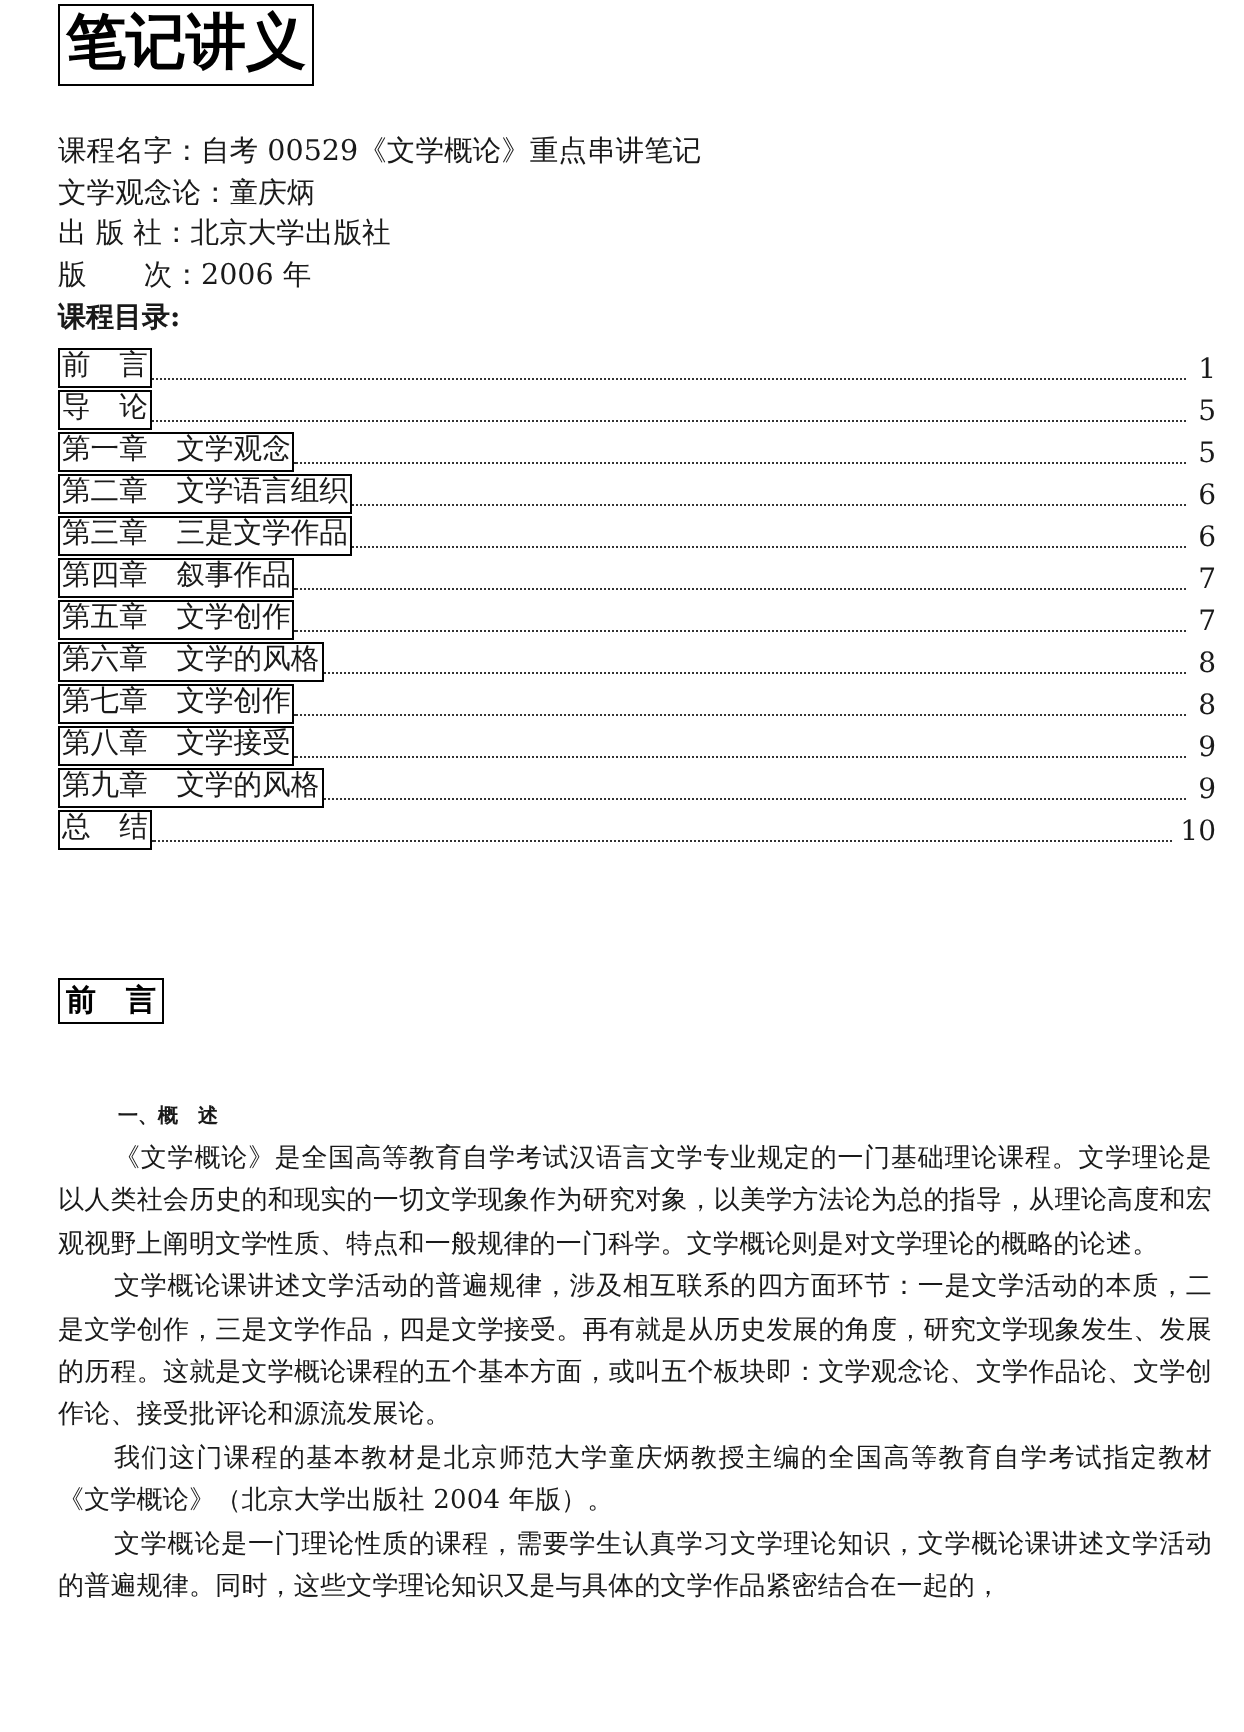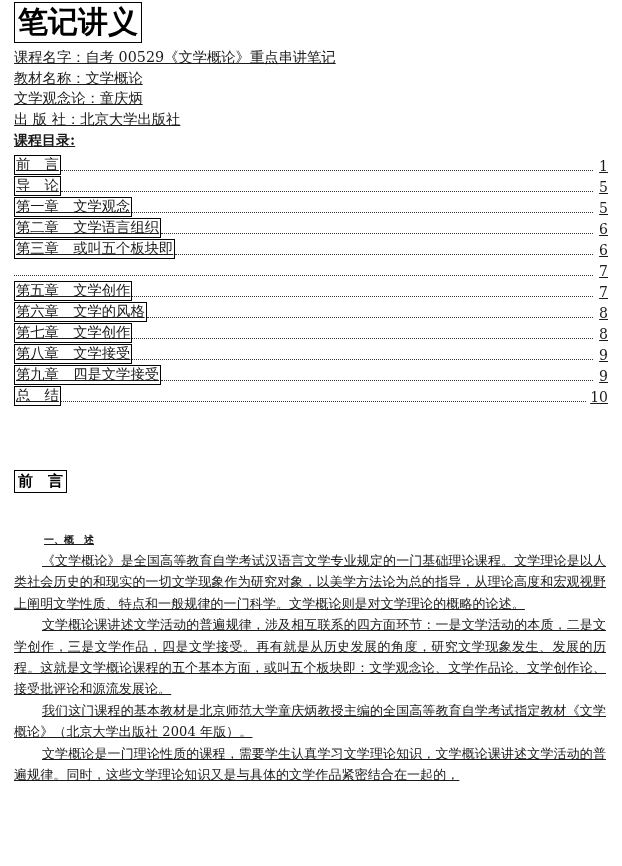--- a/index.html
+++ b/index.html
@@ -13,44 +13,43 @@
     overflow: hidden;
     font-family: "DejaVu Serif", "Liberation Serif", serif;
     color: #1a1a1a;
     position: relative;
   }
 
   .page {
     width: 622px;
     height: 728px;
     box-sizing: border-box;
-    padding: 0 14px 0 14px;
+    padding: 0 14px 0 29px;
     position: relative;
-    text-decoration: underline;
   }
 
   
   .doc-title-wrap {
     padding-top: 2px;
   }
   .doc-title {
     display: inline-block;
     border: 1px solid #000;
     font-family: "DejaVu Sans", "Liberation Sans", sans-serif;
     font-weight: 700;
     font-size: 30px;
     line-height: 1.18;
     letter-spacing: 0px;
     padding: 1px 3px 3px 3px;
     color: #000;
   }
 
   
   .meta {
-    margin-top: 4px;
+    margin-top: 23px;
   }
   .meta-line {
     font-size: 14.3px;
     line-height: 20.5px;
     white-space: pre;
     color: #1a1a1a;
   }
   .meta-line.section-label {
     font-weight: 700;
     font-size: 14px;
@@ -138,23 +137,23 @@
 <body>
 
 <div class="page">
 
   <div class="doc-title-wrap">
     <span class="doc-title">笔记讲义</span>
   </div>
 
   <div class="meta">
     <div class="meta-line">课程名字：自考 00529《文学概论》重点串讲笔记</div>
-    <div class="meta-line">教材名称：文学概论</div>
     <div class="meta-line">文学观念论：童庆炳</div>
     <div class="meta-line">出 版 社：北京大学出版社</div>
+    <div class="meta-line">版　　次：2006 年</div>
     <div class="meta-line section-label">课程目录:</div>
   </div>
 
   <div class="toc">
 
     <div class="toc-row">
       <span class="toc-label">前　言</span>
       <span class="toc-dots"></span>
       <span class="toc-page">1</span>
     </div>
@@ -171,26 +170,27 @@
       <span class="toc-page">5</span>
     </div>
 
     <div class="toc-row">
       <span class="toc-label">第二章　文学语言组织</span>
       <span class="toc-dots"></span>
       <span class="toc-page">6</span>
     </div>
 
     <div class="toc-row">
-      <span class="toc-label">第三章　或叫五个板块即</span>
+      <span class="toc-label">第三章　三是文学作品</span>
       <span class="toc-dots"></span>
       <span class="toc-page">6</span>
     </div>
 
     <div class="toc-row">
+      <span class="toc-label">第四章　叙事作品</span>
       <span class="toc-dots"></span>
       <span class="toc-page">7</span>
     </div>
 
     <div class="toc-row">
       <span class="toc-label">第五章　文学创作</span>
       <span class="toc-dots"></span>
       <span class="toc-page">7</span>
     </div>
 
@@ -206,21 +206,21 @@
       <span class="toc-page">8</span>
     </div>
 
     <div class="toc-row">
       <span class="toc-label">第八章　文学接受</span>
       <span class="toc-dots"></span>
       <span class="toc-page">9</span>
     </div>
 
     <div class="toc-row">
-      <span class="toc-label">第九章　四是文学接受</span>
+      <span class="toc-label">第九章　文学的风格</span>
       <span class="toc-dots"></span>
       <span class="toc-page">9</span>
     </div>
 
     <div class="toc-row">
       <span class="toc-label">总　结</span>
       <span class="toc-dots"></span>
       <span class="toc-page wide">10</span>
     </div>
 

